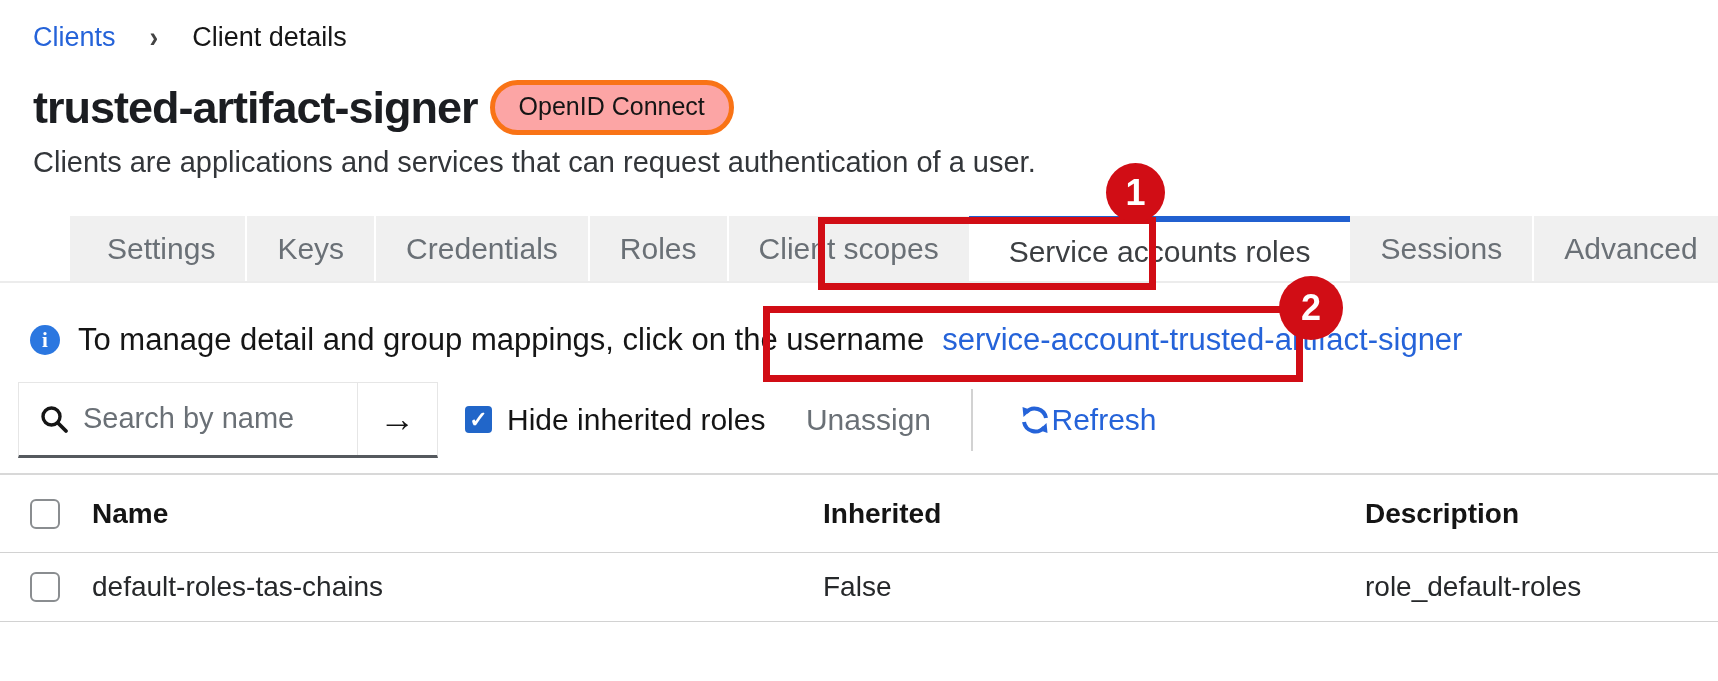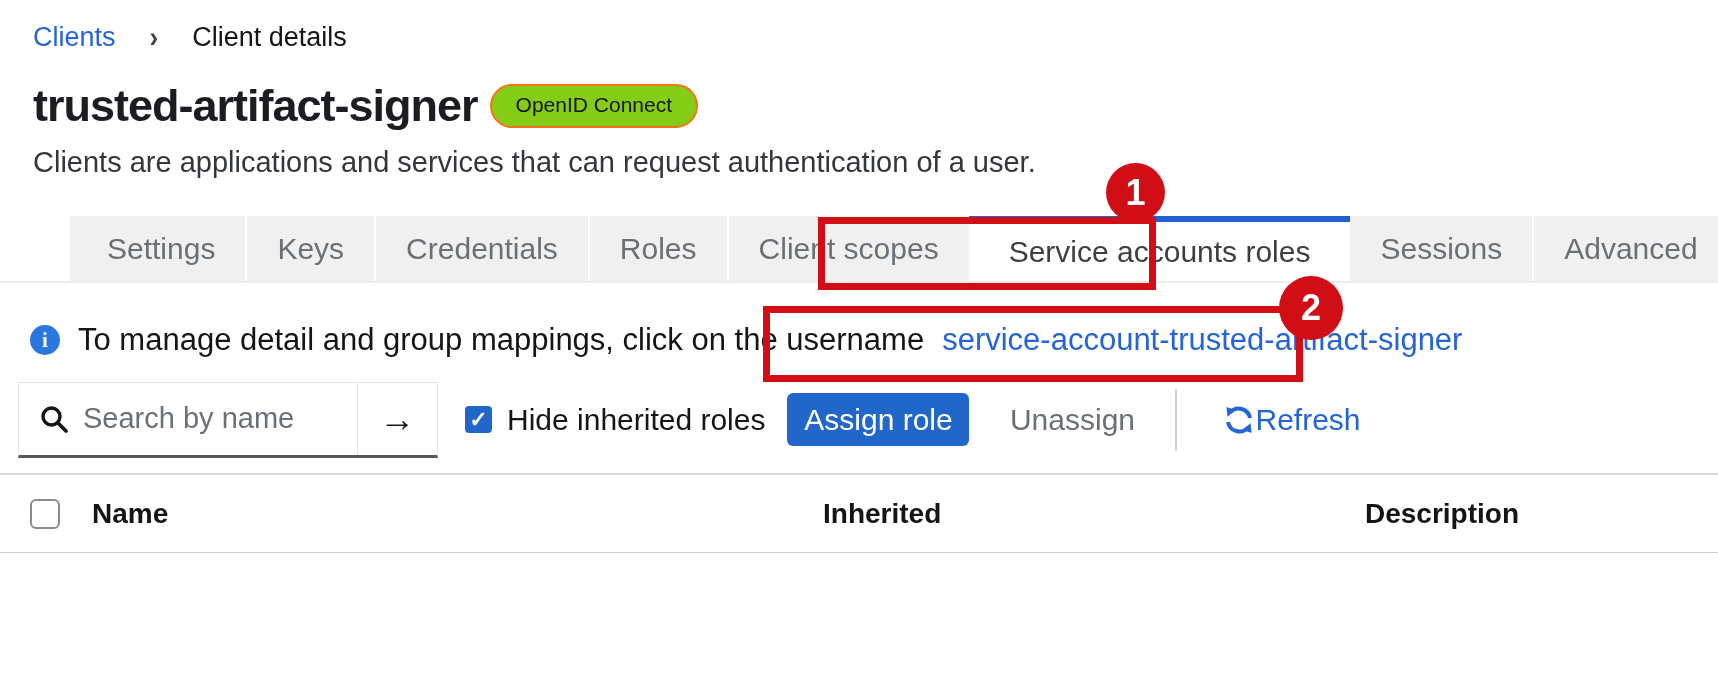--- a/index.html
+++ b/index.html
@@ -22,22 +22,22 @@
   .breadcrumb .current { color: #151515; }
   
   .page-header {
     position: absolute; left: 33px; top: 80px;
     display: flex; align-items: center; gap: 12px;
   }
   .page-title {
     font-size: 45px; font-weight: 700; letter-spacing: -1px; color: #1b1d21;
   }
   .type-badge {
-    font-size: 21px; color: #151515;
-    background: #84cc16; border: 2px solid #f97316;
+    font-size: 25px; color: #151515;
+    background: #fca5a5; border: 5px solid #f97316;
     border-radius: 30px; padding: 7px 24px 9px 24px;
   }
   .subtitle {
     position: absolute; left: 33px; top: 146px;
     font-size: 29px; color: #33363a;
   }
   
   .tabs {
     position: absolute; left: 70px; top: 216px; height: 65px;
     display: flex; align-items: stretch;
@@ -202,21 +202,20 @@
     </span>
     <input class="search-input" type="text" placeholder="Search by name" style="">
     <button class="arrow-btn">
       <span>→</span>
     </button>
   </div>
   <div class="checkbox">
     <span>✓</span>
   </div>
   <span class="checkbox-label">Hide inherited roles</span>
-  <button class="assign-btn">Assign role</button>
   <button class="unassign-btn">Unassign</button>
   <div class="v-divider"></div>
   <button class="refresh-btn">
     <span style="display:flex;">
       <svg width="32" height="32" viewBox="0 0 32 32">
         <path d="M27 14 A11.5 11.5 0 0 0 7 8.5" fill="none" stroke="#2563d9" stroke-width="4"></path>
         <polygon points="3.5,3 12,6 4.5,13" fill="#2563d9"></polygon>
         <path d="M5 18 A11.5 11.5 0 0 0 25 23.5" fill="none" stroke="#2563d9" stroke-width="4"></path>
         <polygon points="28.5,29 20,26 27.5,19" fill="#2563d9"></polygon>
       </svg>
@@ -227,18 +226,26 @@
 
 <div class="roles-table">
   <div class="t-row t-head">
     <div class="t-check">
       <div class="row-checkbox"></div>
     </div>
     <div class="th">Name</div>
     <div class="th">Inherited</div>
     <div class="th">Description</div>
   </div>
+  <div class="t-row t-body-row">
+    <div class="t-check">
+      <div class="row-checkbox"></div>
+    </div>
+    <div class="td">default-roles-tas-chains</div>
+    <div class="td">False</div>
+    <div class="td">role_default-roles</div>
+  </div>
 </div>
 
 <div class="anno-box anno-box-1"></div>
 <div class="anno-badge anno-badge-1">1</div>
 <div class="anno-box anno-box-2"></div>
 <div class="anno-badge anno-badge-2">2</div>
 
 </body></html>

